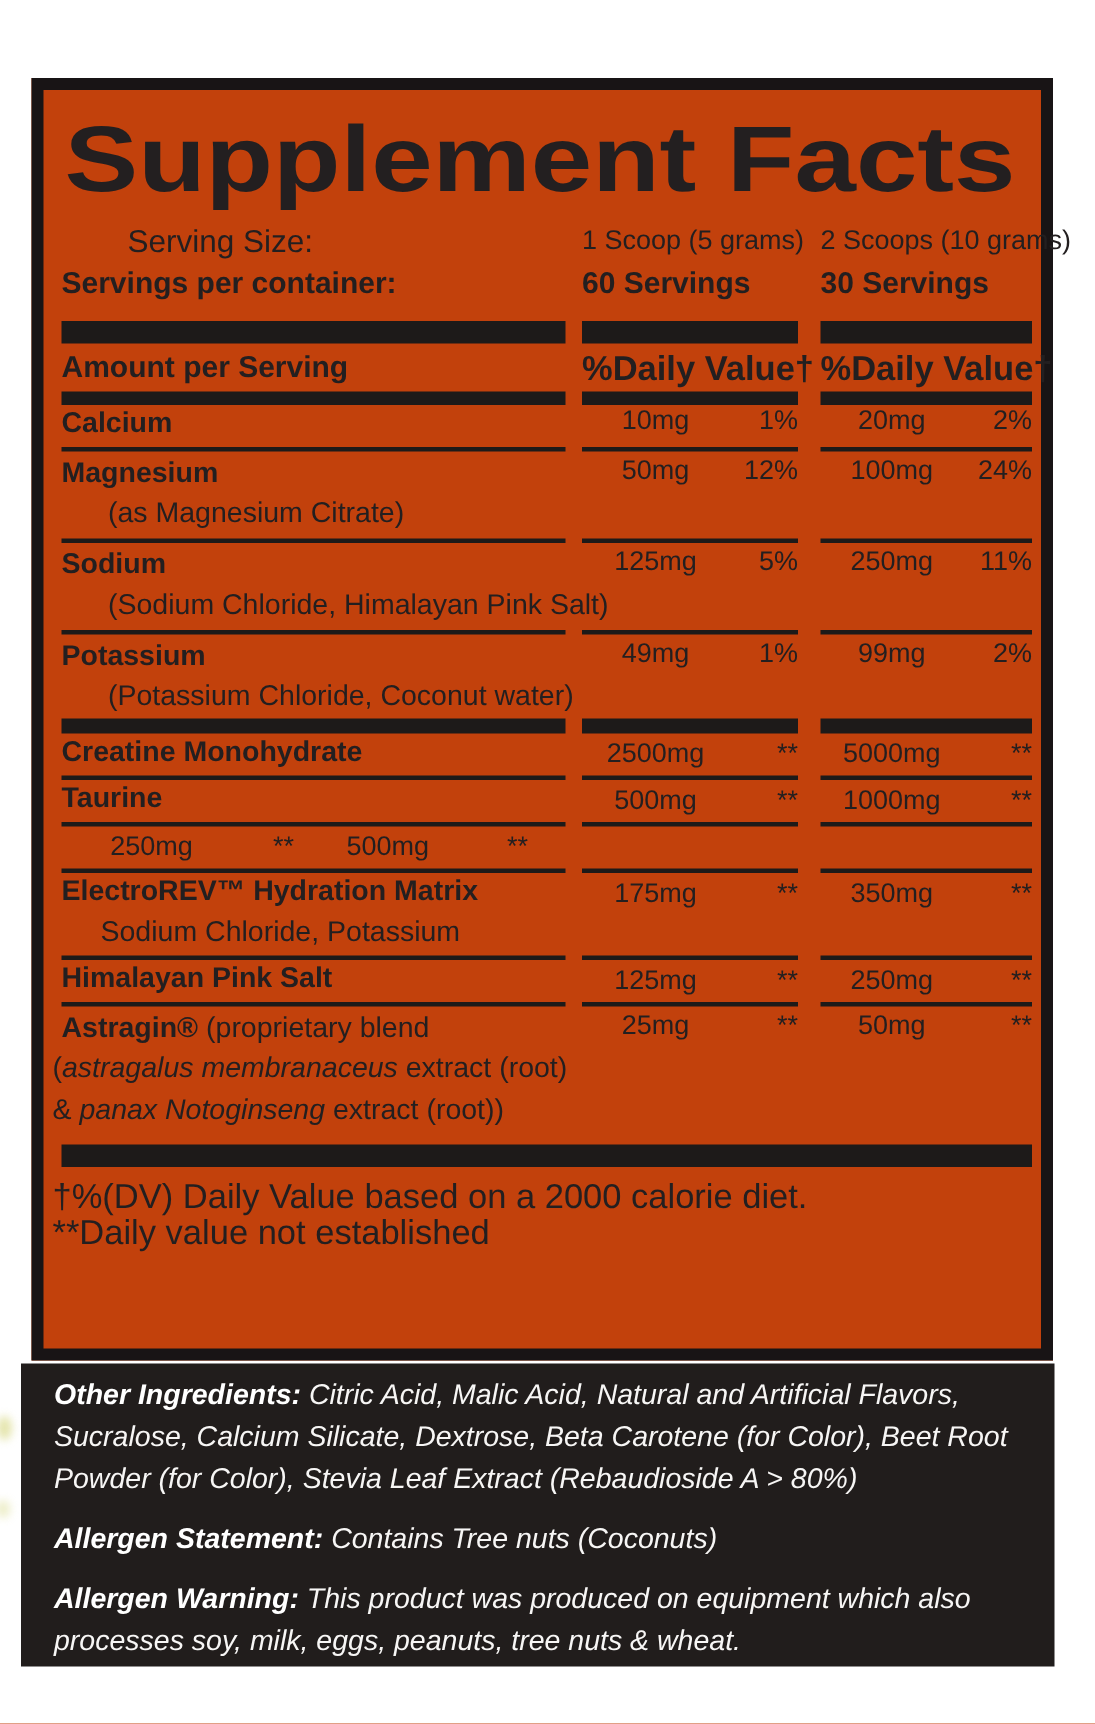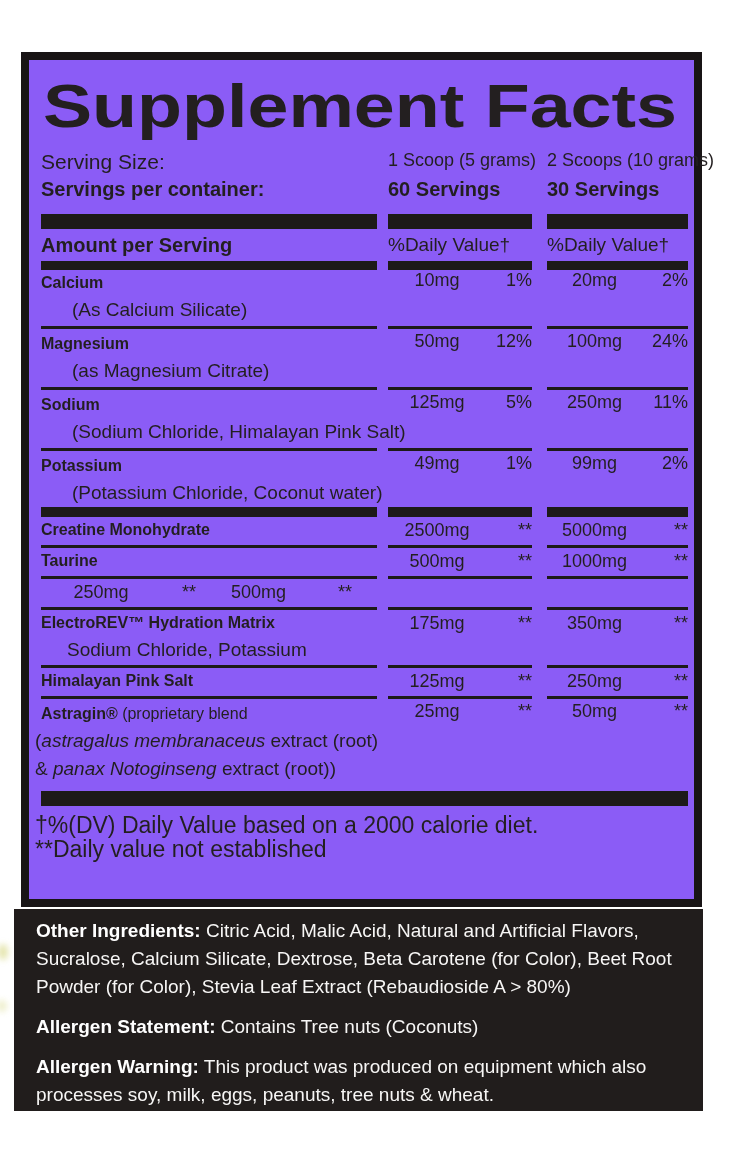--- a/index.html
+++ b/index.html
@@ -3,73 +3,73 @@
 <meta charset="utf-8">
 <style>
   html,body{margin:0;padding:0;}
   body{
     width:730px;height:1149px;background:#ffffff;position:relative;
     font-family:"Liberation Sans",sans-serif;color:#231f20;overflow:hidden;
     -webkit-font-smoothing:antialiased;
   }
   .frame{
     position:absolute;left:21px;top:52px;width:681px;height:855px;
-    border:8px solid #181415;background:#8b5cf6;box-sizing:border-box;
+    border:8px solid #181415;background:#c2410c;box-sizing:border-box;
   }
   .title-wrap{margin:12px 0 0 14px;height:66px;}
   
   .row{display:flex;align-items:flex-start;padding-left:12px;padding-right:6px;}
   .cl{width:336px;}
   .cv{display:flex;align-items:flex-start;}
   .cv1{width:144px;margin-left:11px;}
   .cv2{width:141px;margin-left:15px;}
   .amt{flex:1;text-align:center;font-size:18px;}
   .pct{width:46px;text-align:right;font-size:18px;}
   .ctr{display:block;text-align:left;white-space:nowrap;}
   
-  .serving-row{margin-top:12px;height:26px;font-size:21px;}
+  .serving-row{margin-top:12px;height:26px;font-size:21px;margin-left:44px;}
   .serving-row .cv1 .ctr,.serving-row .cv2 .ctr{font-size:18px;width:100%;}
   .container-row{margin-top:2px;height:28px;font-weight:bold;font-size:20px;}
   .container-row .ctr{font-size:20px;width:100%;font-weight:bold;}
   
   .bars{display:flex;padding-left:12px;padding-right:6px;}
   .bars .a{width:336px;background:#1d1a19;}
   .bars .b{width:144px;margin-left:11px;background:#1d1a19;}
   .bars .c{width:141px;margin-left:15px;background:#1d1a19;}
   .bars.h15{margin-top:8px;} .bars.h15 div{height:15px;}
   .bars.h9 div{height:9px;}
   .bars.h10{margin-bottom:2px;} .bars.h10 div{height:10px;}
   .sep{display:flex;padding:2px 6px 2px 12px;}
   .sep .a{width:336px;height:3px;background:#1d1a19;}
   .sep .b{width:144px;margin-left:11px;height:3px;background:#1d1a19;}
   .sep .c{width:141px;margin-left:15px;height:3px;background:#1d1a19;}
   .fullbar{margin:8px 6px 0 12px;height:15px;background:#1d1a19;}
   
   .hdr{margin-top:0;height:32px;align-items:center;}
   .hdr .cl{font-weight:bold;font-size:20px;}
-  .hdr .ctr{font-weight:normal;font-size:19px;width:100%;}
-  .r-elec .cl,.r-line .cl{font-weight:bold;font-size:16px;line-height:26px;}
+  .hdr .ctr{font-weight:bold;font-size:23px;width:100%;}
+  .r-elec .cl,.r-line .cl{font-weight:bold;font-size:19px;line-height:26px;}
   .r-line{height:24px;}
   .r-line .cl{line-height:22px;}
   .r-line .amt,.r-line .pct{line-height:22px;}
   .sub{padding-left:43px;font-size:19px;line-height:28px;}
   .sub2{padding-left:38px;font-size:19px;line-height:27px;}
   .astra-line{padding-left:6px;font-size:19px;line-height:28px;}
   .it{font-style:italic;}
   .nm-rest{font-weight:normal;}
   .fn{padding-left:6px;font-size:23px;line-height:24px;}
   .fn1{margin-top:7px;}
   
   .band{
     position:absolute;left:14px;top:909px;width:689px;height:202px;
     background:#211d1c;color:#f7f6f5;box-sizing:border-box;
     padding:8px 18px 0 22px;font-size:19px;line-height:28px;
   }
   .band b{color:#ffffff;}
-  .band p{margin:0 0 12px 0;}
+  .band p{margin:0 0 12px 0;font-style:italic;}
   .smudge{position:absolute;width:10px;height:16px;border-radius:50%;
     background:#cfd06a;filter:blur(3px);opacity:.55;}
   .smudge.s1{left:-2px;top:944px;}
   .smudge.s2{left:-3px;top:1000px;height:12px;opacity:.35;}
 </style>
 </head>
 <body>
 
 <div class="frame">
 
@@ -125,21 +125,20 @@
     <div class="cl">Calcium</div>
     <div class="cv cv1">
         <span class="amt">10mg</span>
         <span class="pct">1%</span>
       </div>
     <div class="cv cv2">
         <span class="amt">20mg</span>
         <span class="pct">2%</span>
       </div>
   </div>
-  <div class="sub">(As Calcium Silicate)</div>
   <div class="sep">
       <div class="a"></div>
       <div class="b"></div>
       <div class="c"></div>
     </div>
 
   <div class="row r-elec">
     <div class="cl">Magnesium</div>
     <div class="cv cv1">
         <span class="amt">50mg</span>

